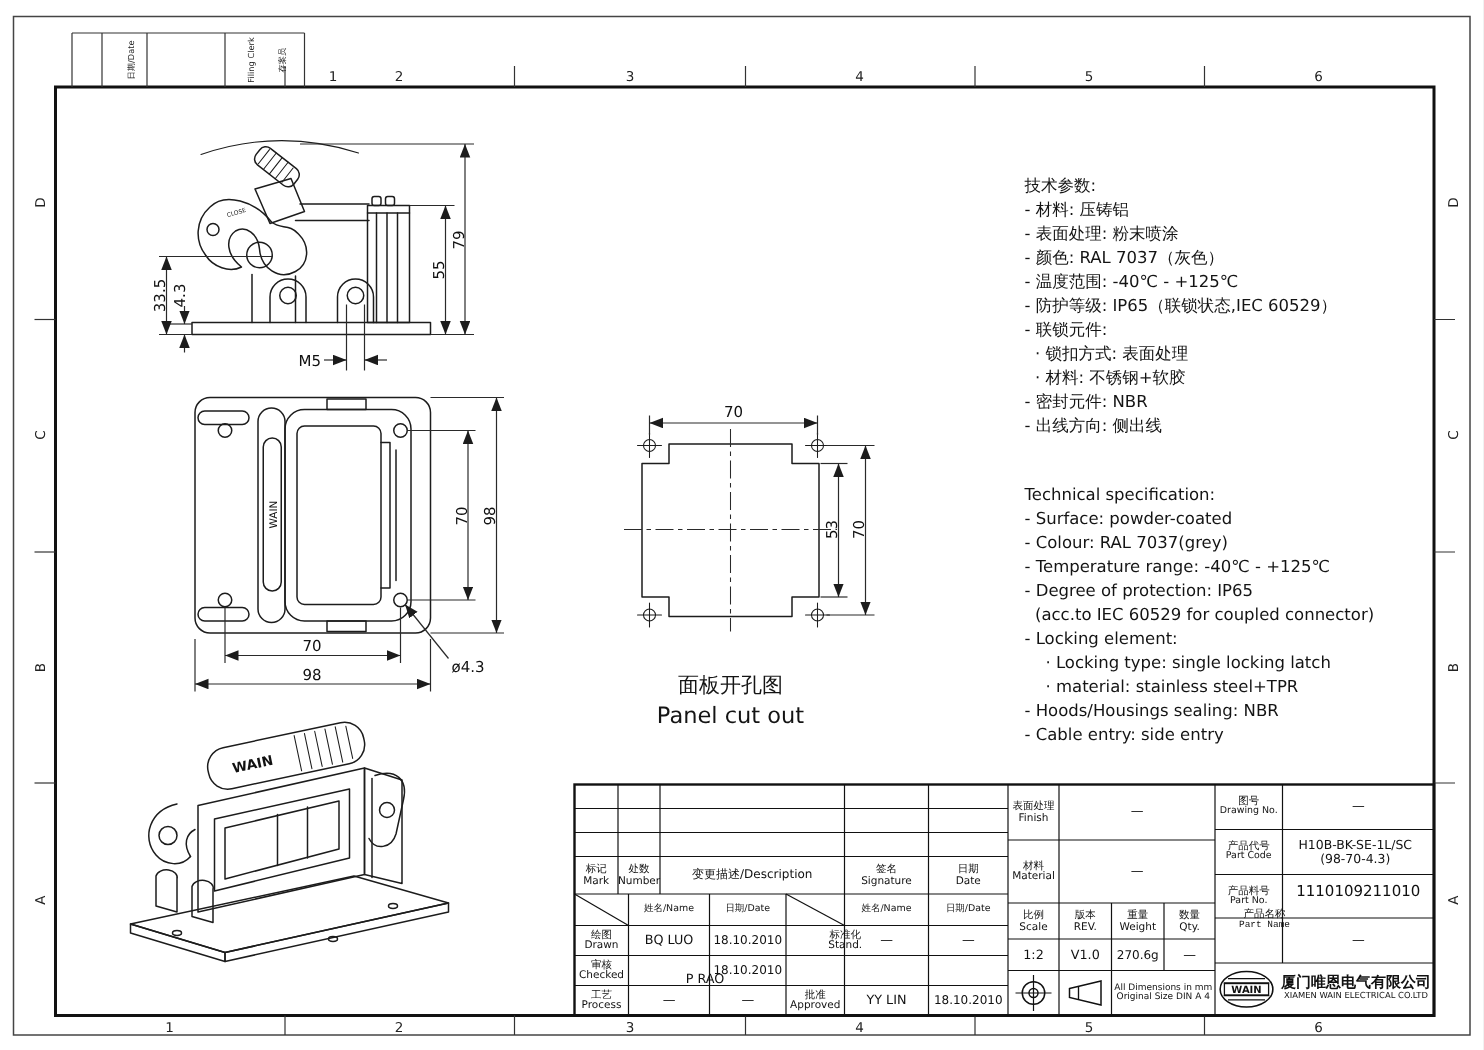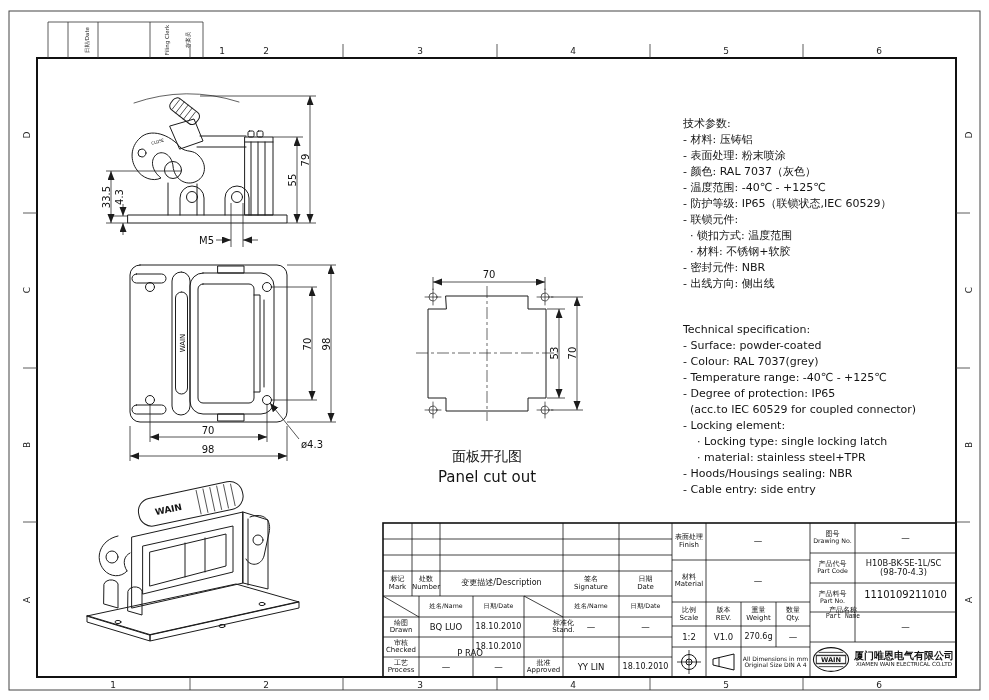--- a/index.html
+++ b/index.html
@@ -320,21 +320,21 @@
 </svg>
 
 <div class="spec" style="top:116px;">
   <div>技术参数:</div>
   <div>- 材料: 压铸铝</div>
   <div>- 表面处理: 粉末喷涂</div>
   <div>- 颜色: RAL 7037（灰色）</div>
   <div>- 温度范围: -40℃ - +125℃</div>
   <div>- 防护等级: IP65（联锁状态,IEC 60529）</div>
   <div>- 联锁元件:</div>
-  <div>  · 锁扣方式: 温度范围</div>
+  <div>  · 锁扣方式: 表面处理</div>
   <div>  · 材料: 不锈钢+软胶</div>
   <div>- 密封元件: NBR</div>
   <div>- 出线方向: 侧出线</div>
 </div>
 
 <div class="spec" style="top:322px;">
   <div>Technical specification:</div>
   <div>- Surface: powder-coated</div>
   <div>- Colour: RAL 7037(grey)</div>
   <div>- Temperature range: -40℃ - +125℃</div>

